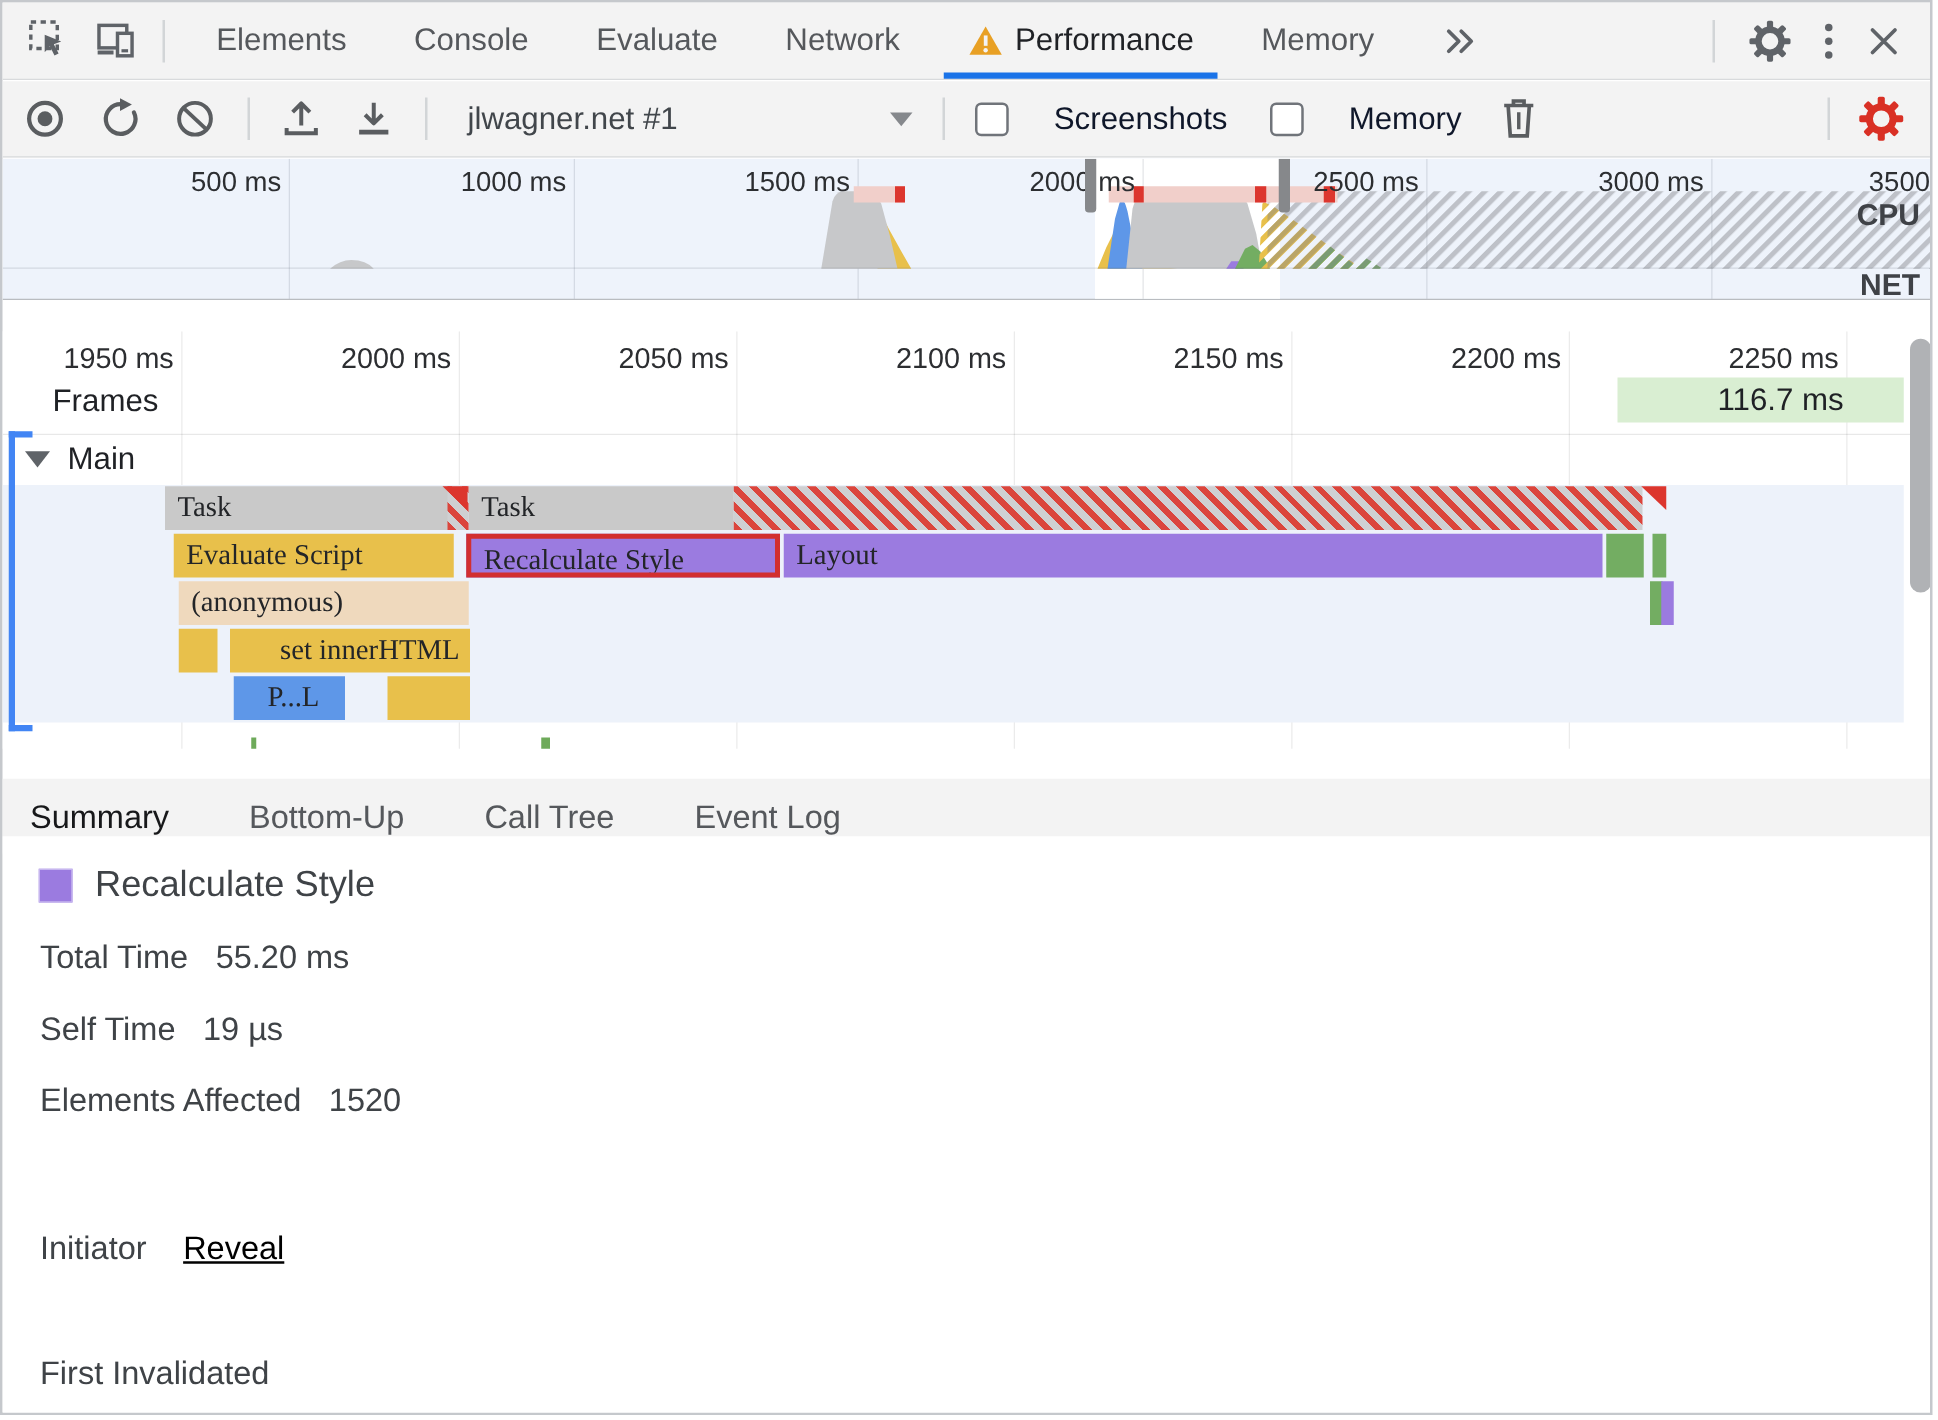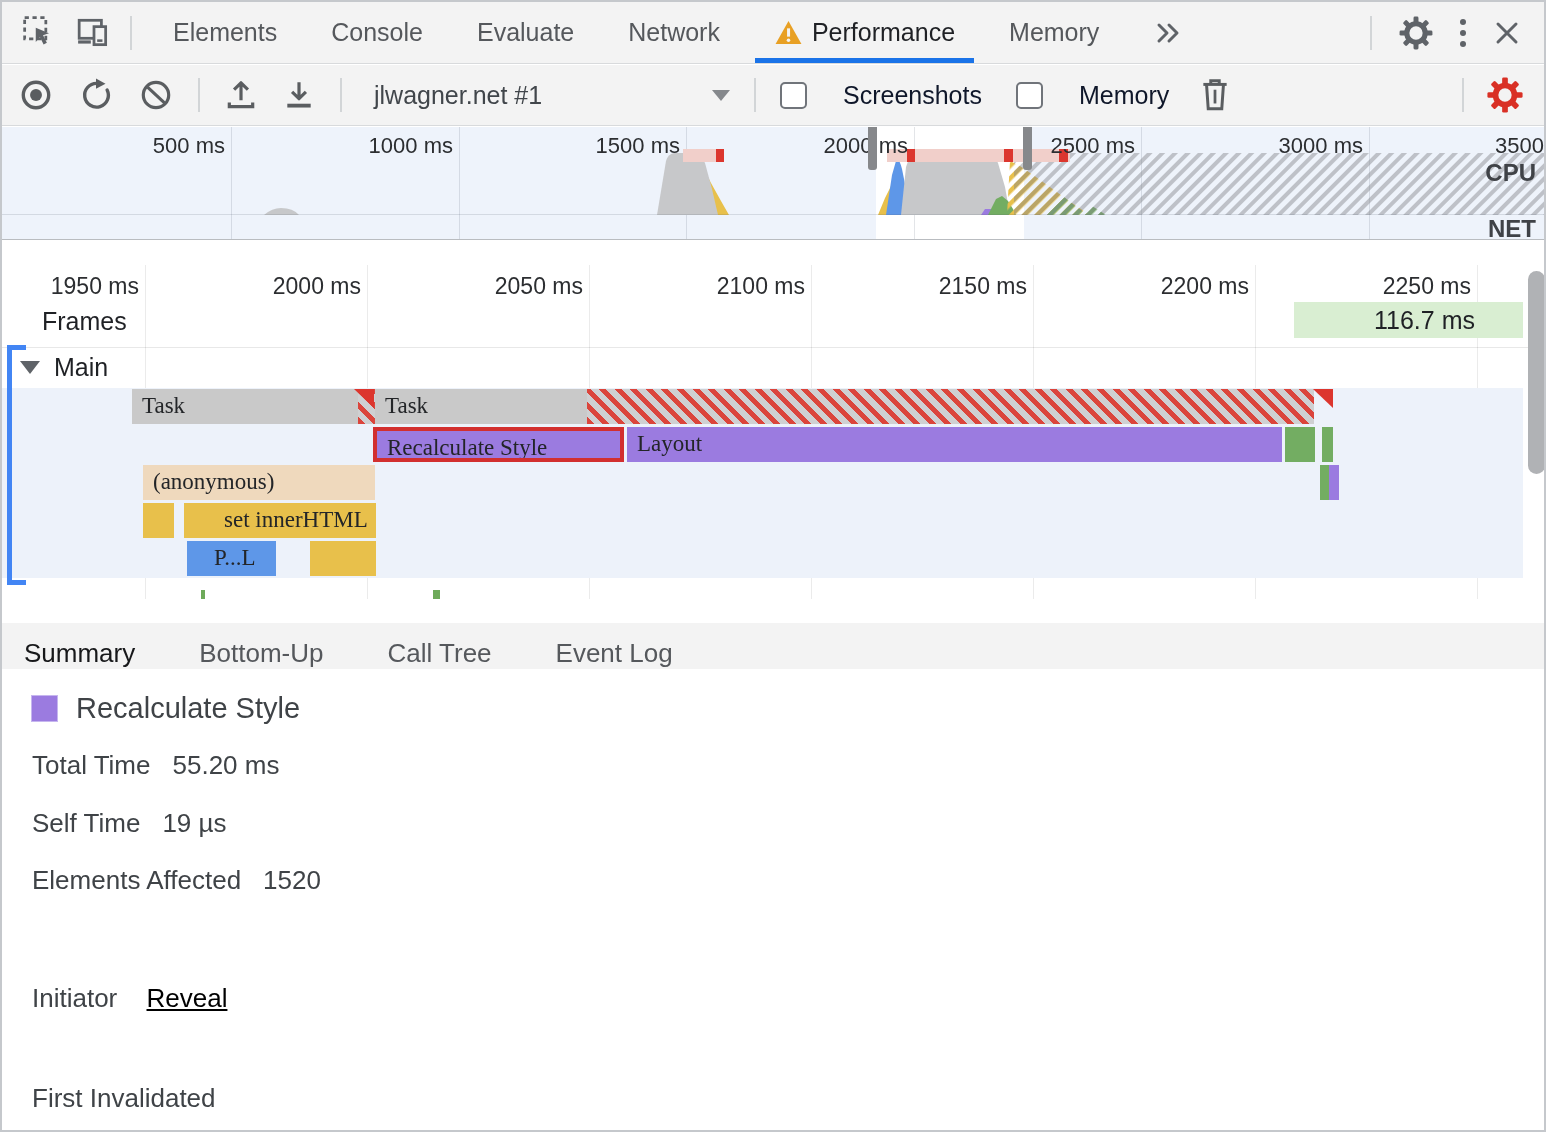--- a/index.html
+++ b/index.html
@@ -327,20 +327,21 @@
       <span>Main</span>
     </div>
 
     <div style="position:absolute;left:0;top:0;width:100%;height:100%;">
         <div class="bar" style="left: 130px; top: 124px; width: 227px; background: rgb(201, 201, 201);">Task</div>
         <div class="bar" style="left: 356px; top: 124px; width: 17px; background: repeating-linear-gradient(45deg, rgb(219, 69, 60) 0px, rgb(219, 69, 60) 5px, rgb(207, 208, 210) 5px, rgb(207, 208, 210) 11px);"></div>
         <div class="tri-corner" style="left: 352px; top: 124px;"></div>
         <div class="bar" style="left: 373px; top: 124px; width: 212px; background: rgb(201, 201, 201);">Task</div>
         <div class="bar" style="left: 585px; top: 124px; width: 727px; background: repeating-linear-gradient(45deg, rgb(219, 69, 60) 0px, rgb(219, 69, 60) 5px, rgb(207, 208, 210) 5px, rgb(207, 208, 210) 11px);"></div>
         <div class="tri-corner" style="left: 1311px; top: 124px;"></div>
+        <div class="bar" style="left: 137px; top: 162px; width: 224px; background: rgb(232, 192, 75);">Evaluate Script</div>
         <div class="bar" style="left: 371px; top: 162px; width: 251px; background: rgb(155, 123, 224); border: 4px solid rgb(210, 47, 47);">Recalculate Style</div>
         <div class="bar" style="left: 625px; top: 162px; width: 655px; background: rgb(155, 123, 224);">Layout</div>
         <div class="bar" style="left: 1283px; top: 162px; width: 30px; background: rgb(115, 173, 98);"></div>
         <div class="bar" style="left: 1320px; top: 162px; width: 11px; background: rgb(115, 173, 98);"></div>
         <div class="bar" style="left: 141px; top: 200px; width: 232px; background: rgb(239, 217, 189);">(anonymous)</div>
         <div class="bar" style="left: 1318px; top: 200px; width: 4px; background: rgb(115, 173, 98);"></div>
         <div class="bar" style="left: 1327px; top: 200px; width: 4px; background: rgb(155, 123, 224);"></div>
         <div class="bar" style="left: 141px; top: 238px; width: 31px; background: rgb(232, 192, 75);"></div>
         <div class="bar" style="left: 182px; top: 238px; width: 192px; background: rgb(232, 192, 75); padding-left: 40px;">set innerHTML</div>
         <div class="bar" style="left: 185px; top: 276px; width: 89px; background: rgb(94, 151, 232); padding-left: 27px;">P...L</div>

